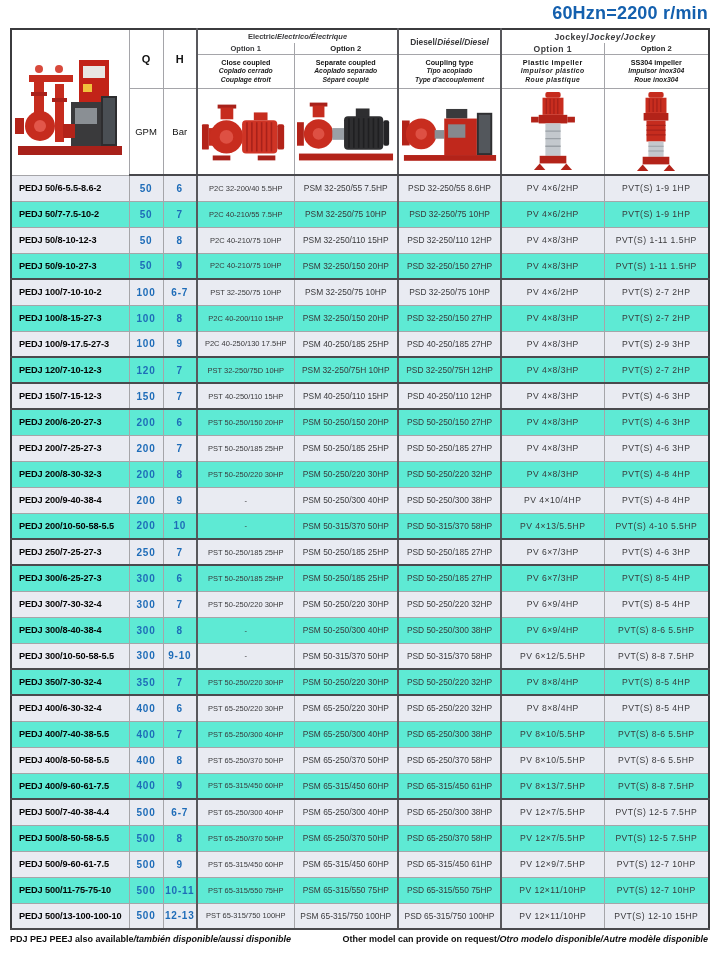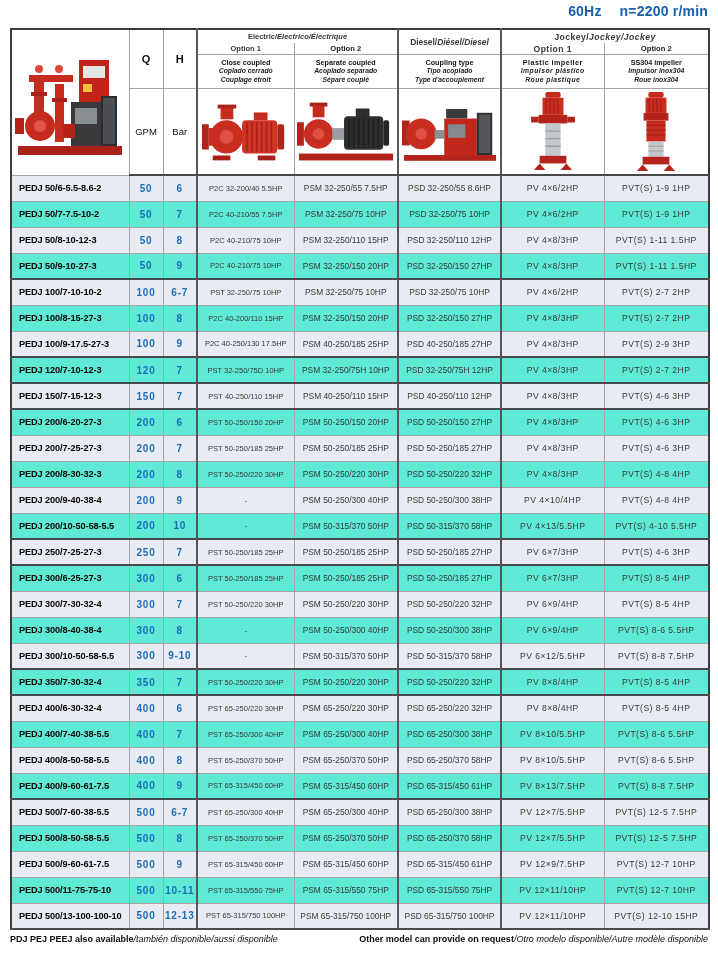--- a/index.html
+++ b/index.html
@@ -2,22 +2,22 @@
 <html><head>
 <meta charset="utf-8">
 <style>
   html,body{margin:0;padding:0;}
   body{
     width:718px;height:959px;position:relative;background:#ffffff;
     font-family:"Liberation Sans",sans-serif;overflow:hidden;color:#222;
   }
   
   .speed-header{
-    position:absolute;top:3px;right:10px;display:flex;gap:18px;
-    color:#1460ae;font-weight:bold;font-size:14px;letter-spacing:.2px;
+    position:absolute;top:3px;right:10px;display:flex;
+    color:#1460ae;font-weight:bold;font-size:18px;letter-spacing:.2px;
   }
   
   .watermark{
     position:absolute;top:330px;left:90px;width:560px;text-align:center;
     font-size:215px;font-weight:bold;font-style:italic;letter-spacing:6px;
     color:rgba(130,155,145,0.07);transform:rotate(-16deg);pointer-events:none;
     user-select:none;z-index:0;
   }
   
   .table-wrap{position:absolute;left:10px;top:28px;width:698px;height:902px;z-index:1;}
@@ -59,21 +59,21 @@
   td.col-q,td.col-h{
     font-size:10px;font-weight:bold;color:#1e6cb8;letter-spacing:.8px;
   }
   td.col-e1{font-size:7.5px;color:#39393b;}
   td.col-e2,td.col-d{font-size:8.4px;color:#39393b;}
   td.col-j1,td.col-j2{font-size:8.6px;color:#39393b;letter-spacing:.45px;}
   
   .footer{position:absolute;top:934px;left:10px;width:698px;display:flex;
           justify-content:space-between;font-size:9px;color:#0e0e0e;z-index:1;}
   .footer .b{font-weight:bold;text-align:center;}
-  .footer .it{font-weight:normal;font-style:italic;}
+  .footer .it{font-weight:bold;font-style:italic;}
   .imgbox{display:flex;align-items:center;justify-content:center;height:100%;}
 </style>
 </head>
 <body>
 
 <div class="speed-header">
   <span>60Hz</span>
   <span>n=2200 r/min</span>
 </div>
 
@@ -482,21 +482,21 @@
           <td class="col-model">PEDJ 400/9-60-61-7.5</td>
           <td class="col-q">400</td>
           <td class="col-h">9</td>
           <td class="col-e1">PST 65-315/450 60HP</td>
           <td class="col-e2">PSM 65-315/450 60HP</td>
           <td class="col-d">PSD 65-315/450 61HP</td>
           <td class="col-j1">PV 8×13/7.5HP</td>
           <td class="col-j2">PVT(S) 8-8 7.5HP</td>
         </tr>
         <tr class="odd">
-          <td class="col-model">PEDJ 500/7-60-38-5.5</td>
+          <td class="col-model">PEDJ 500/7-40-38-4.4</td>
           <td class="col-q">500</td>
           <td class="col-h">6-7</td>
           <td class="col-e1">PST 65-250/300 40HP</td>
           <td class="col-e2">PSM 65-250/300 40HP</td>
           <td class="col-d">PSD 65-250/300 38HP</td>
           <td class="col-j1">PV 12×7/5.5HP</td>
           <td class="col-j2">PVT(S) 12-5 7.5HP</td>
         </tr>
         <tr class="even">
           <td class="col-model">PEDJ 500/8-50-58-5.5</td>

